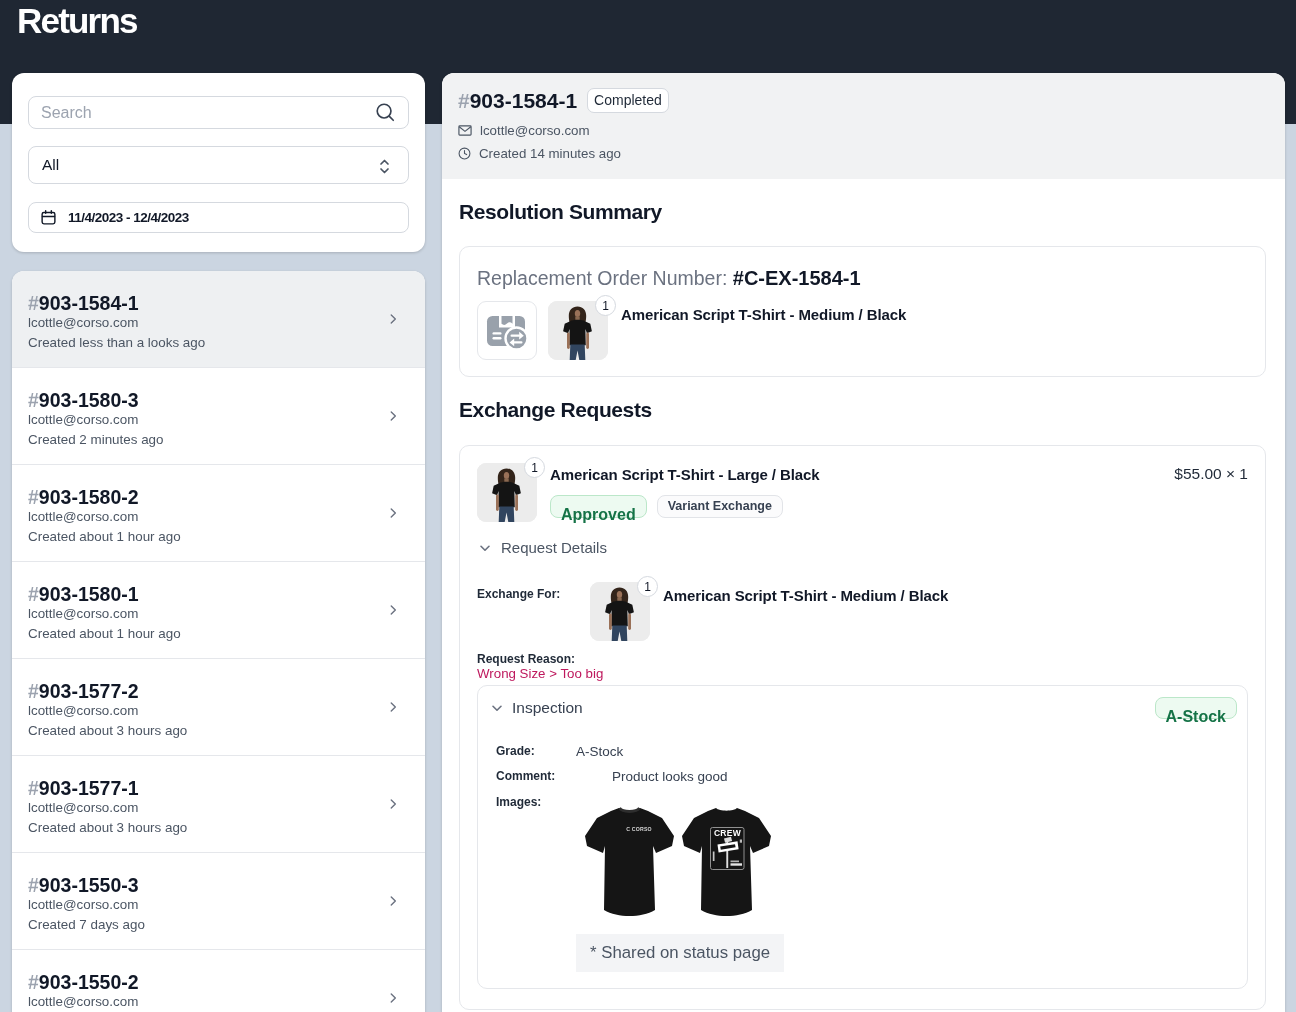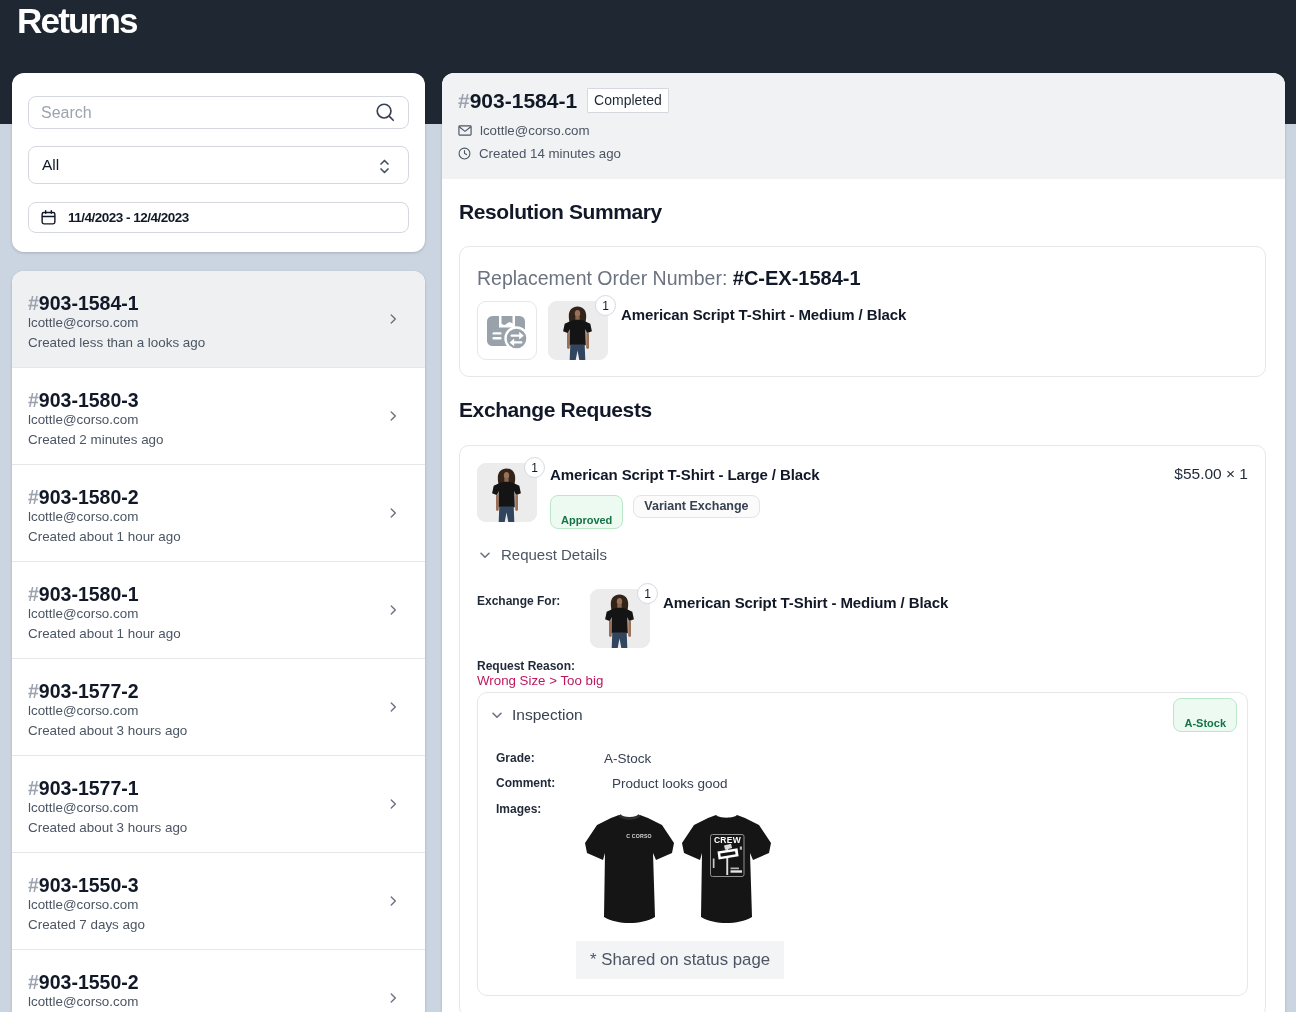--- a/index.html
+++ b/index.html
@@ -41,21 +41,21 @@
 .item svg.chev { position:absolute; right:25px; top:41px; }
 
 
 .panel { position:absolute; left:442px; top:73px; width:843px; height:939px;
   background:#fff; border-radius:12px 12px 0 0; box-shadow:0 1px 3px rgba(0,0,0,.18); }
 .phead { background:#f1f2f3; border-radius:12px 12px 0 0; height:106px; padding:15px 16px 0 16px; }
 .ph1 { display:flex; align-items:center; }
 .ph1 .num { font-size:21px; font-weight:bold; }
 .ph1 .num .h { color:#9ca3af; }
 .badge-completed {
-  margin-left:10px; background:#fff; border:1px solid #d5d9df; border-radius:1px;
+  margin-left:10px; background:#fff; border:1px solid #d5d9df; border-radius:7px;
   font-size:14px; color:#1f2937; padding:3px 6px; line-height:17px;
 }
 .phrow { display:flex; align-items:center; color:#4b5563; font-size:13.3px; margin-top:8px; }
 .phrow svg { margin-right:8px; }
 
 .pbody { padding:0 19px 0 17px; }
 .h2 { font-size:21px; font-weight:bold; color:#111827; letter-spacing:-0.4px; }
 .h2.first { margin-top:21px; }
 .h2.second { margin-top:21px; }
 .card { border:1px solid #e5e7eb; border-radius:10px; background:#fff; }
@@ -73,40 +73,40 @@
   display:flex; align-items:center; justify-content:center; z-index:2; }
 .ptitle { font-size:15px; font-weight:bold; margin-left:13px; margin-top:5px; letter-spacing:-0.1px; line-height:17px; }
 
 
 .ex { margin-top:23px; padding:17px 17px 20px 17px; }
 .exrow1 { display:flex; align-items:flex-start; }
 .exmain { margin-left:13px; padding-top:1px; }
 .extitle { font-size:15px; font-weight:bold; letter-spacing:-0.1px; line-height:17px; margin-top:2px; }
 .badges { display:flex; margin-top:12px; }
 .b-green { background:#edfaf1; border:1px solid #bbe7c9; color:#157347; border-radius:8px;
-  font-size:11px; font-weight:bold; padding:16px 10px; line-height:17px; height:23px; }
+  font-size:16px; font-weight:bold; padding:10px 10px; line-height:17px; height:23px; }
 .b-gray { background:#fbfbfc; border:1px solid #e2e4e8; color:#374151; border-radius:8px;
   font-size:12.5px; font-weight:bold; padding:2px 10px; line-height:17px; height:23px; margin-left:10px; }
 .price { margin-left:auto; font-size:15.5px; color:#1f2937; padding-top:2px; }
 .reqdet { display:flex; align-items:center; color:#4b5563; font-size:15px; margin-top:17px; height:17px; }
 .reqdet svg { margin-left:2px; margin-right:10px; }
 .exfor { display:flex; align-items:flex-start; margin-top:26px; }
 .exfor .lbl { font-size:12px; font-weight:bold; color:#1f2937; padding-top:5px; width:113px; flex:0 0 auto; }
 .exfor .tile { margin-left:0; }
 .reason { margin-top:11px; display:flex; font-size:12px; height:15px; align-items:baseline;flex-direction:column; }
 .reason .lbl { font-weight:bold; color:#1f2937; width:113px; flex:0 0 auto; }
 .reason .val { font-size:13.3px; color:#be185d; }
 
 
 .insp { border:1px solid #e5e7eb; border-radius:10px; margin-top:18px; padding:11px 10px 16px 18px; }
 .ihead { display:flex; align-items:center; color:#374151; font-size:15.5px; height:22px; }
 .ihead svg { margin-left:-5px; margin-right:9px; }
 .ihead .b-green { margin-left:auto; height:22px; }
 .irow { display:flex; font-size:12px; line-height:15px; }
-.irow.g { margin-top:25px;gap:28px; }
+.irow.g { margin-top:25px; }
 .irow.c { margin-top:10px;gap:36px; }
 .irow.i { margin-top:11px; }
 .irow .lbl { width:80px; font-weight:bold; color:#1f2937; flex:0 0 auto; }
 .irow .val { font-size:13.5px; color:#374151; }
 .shirts { display:flex; margin-top:10px; margin-left:7px; }
 .shirts svg + svg { margin-left:4px; }
 .shared { display:inline-block; background:#f3f4f6; color:#4b5563; font-size:16.8px;
   padding:9px 14px; margin-top:14px; line-height:20px; }
 </style>
 </head>

